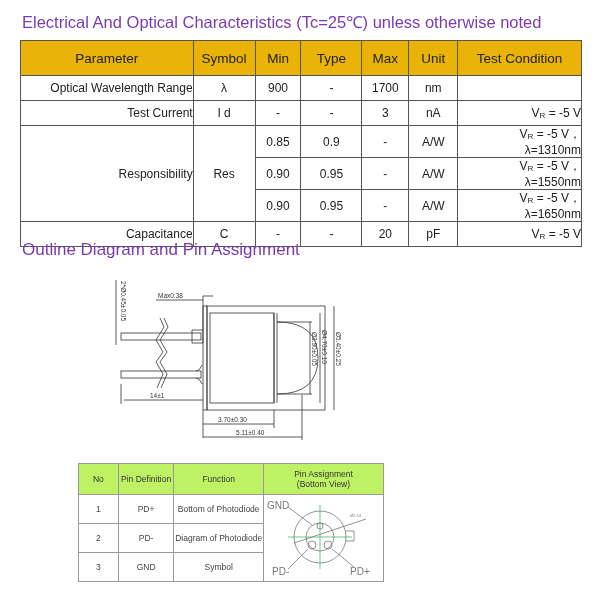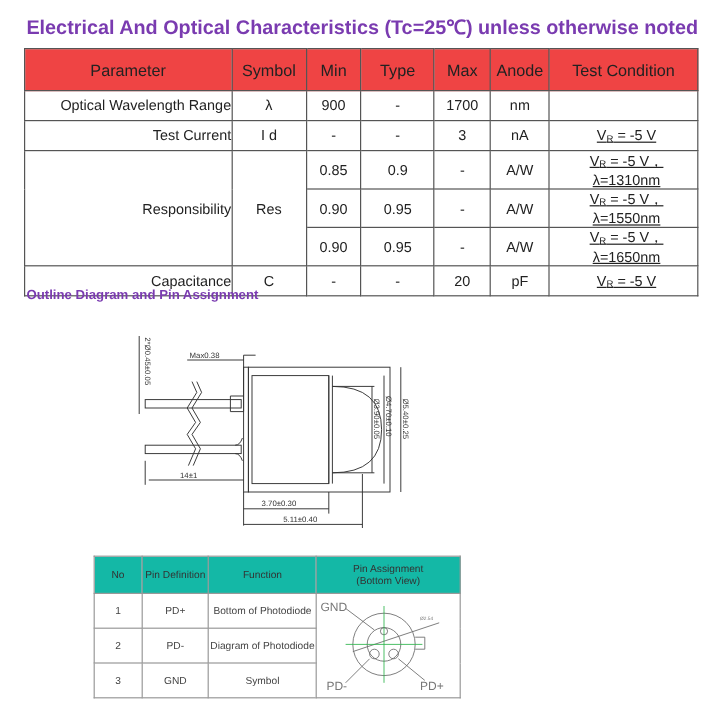--- a/index.html
+++ b/index.html
@@ -1,32 +1,32 @@
 <!DOCTYPE html>
 <html><head>
   <meta charset="utf-8">
   <style>
     html, body { margin: 0; padding: 0; background: #ffffff; }
     body { width: 600px; height: 600px; position: relative; overflow: hidden; font-family: "Liberation Sans", sans-serif; color: #222; }
-    .title { position: absolute; left: 22px; font-weight: bold; color: #7a3bb0; font-size: 16.5px; letter-spacing: 0; white-space: nowrap; }
+    .title { position: absolute; left: 22px; font-weight: normal; color: #7a3bb0; font-size: 16.5px; letter-spacing: 0; white-space: nowrap; }
     #t1 { top: 10px; }
-    #t2 { top: 240px; font-size: 11px; }
+    #t2 { top: 240px; font-size: 17px; }
 
     table.spec { position: absolute; left: 20px; top: 40px; width: 562px; border-collapse: collapse; font-size: 12px; }
     table.spec th, table.spec td { border: 1px solid #555; padding: 0; text-align: center; height: 24px; }
-    table.spec th { background: #ef4444; font-weight: normal; font-size: 13.5px; height: 34px; color: #222; }
+    table.spec th { background: #eab308; font-weight: normal; font-size: 13.5px; height: 34px; color: #222; }
     table.spec td.left { text-align: right; padding-left: 6px; }
-    table.spec td.cond { text-align: center; padding-left: 5px; text-decoration: underline; }
+    table.spec td.cond { text-align: right; padding-left: 5px; }
     sub.r { font-size: 8px; vertical-align: -1px; }
 
     .diagram { position: absolute; left: 100px; top: 268px; width: 260px; height: 180px; }
 
     table.pins { position: absolute; left: 78px; top: 463px; width: 306px; border-collapse: collapse; font-size: 8.5px; color: #444; }
     table.pins th, table.pins td { border: 1px solid #999; text-align: center; padding: 0; }
-    table.pins th { background: #14b8a6; font-weight: normal; height: 30px; color: #333; }
+    table.pins th { background: #bef264; font-weight: normal; height: 30px; color: #333; }
     table.pins td { height: 28px; }
     .pin-cell { position: relative; }
   </style>
 </head>
 <body>
 
 <div id="t1" class="title">Electrical And Optical Characteristics (Tc=25℃) unless otherwise noted</div>
 
 <table class="spec">
   <colgroup>
@@ -38,21 +38,21 @@
       <col style="width:49px">
       <col style="width:124px">
   </colgroup>
   <thead>
     <tr>
       <th>Parameter</th>
       <th>Symbol</th>
       <th>Min</th>
       <th>Type</th>
       <th>Max</th>
-      <th>Anode</th>
+      <th>Unit</th>
       <th>Test Condition</th>
     </tr>
   </thead>
   <tbody>
     <tr>
       <td class="left">Optical Wavelength Range</td>
       <td>λ</td>
       <td>900</td>
       <td>-</td>
       <td>1700</td>

